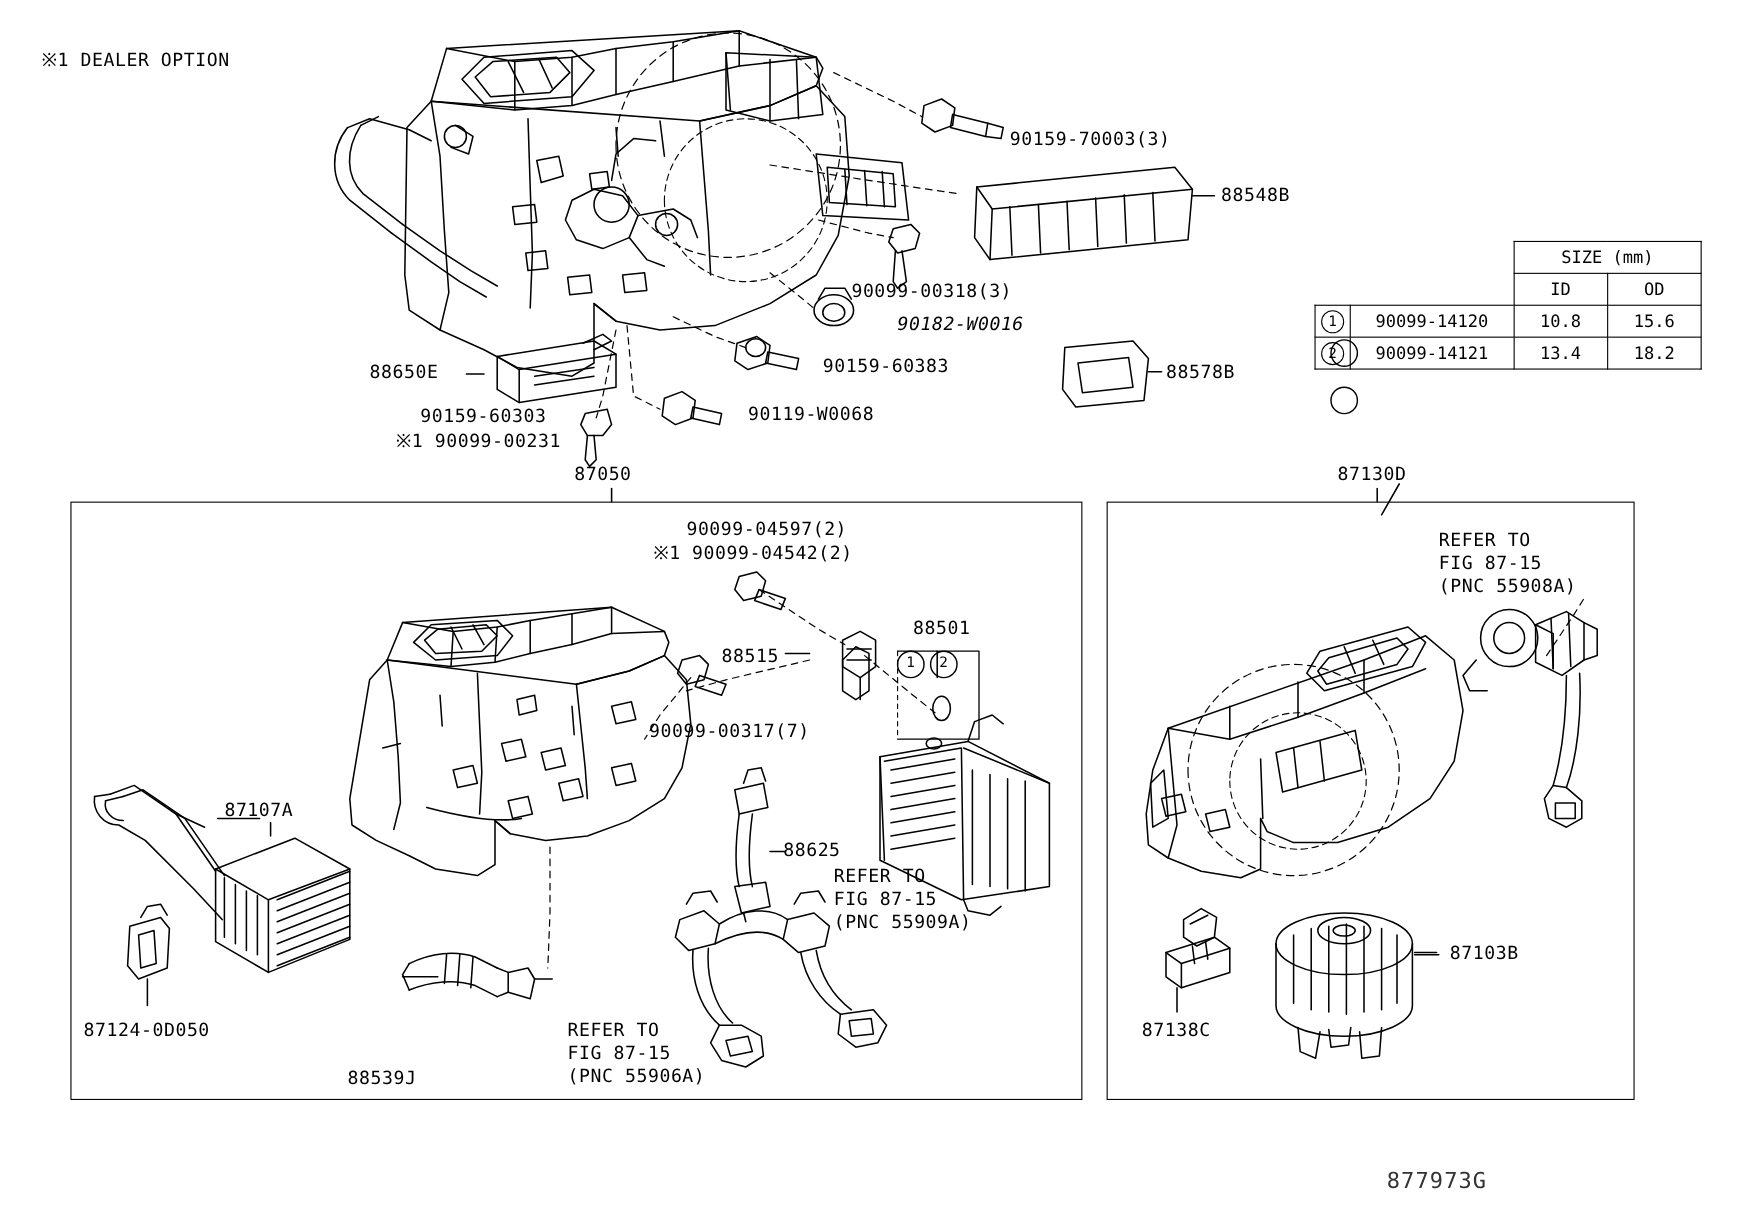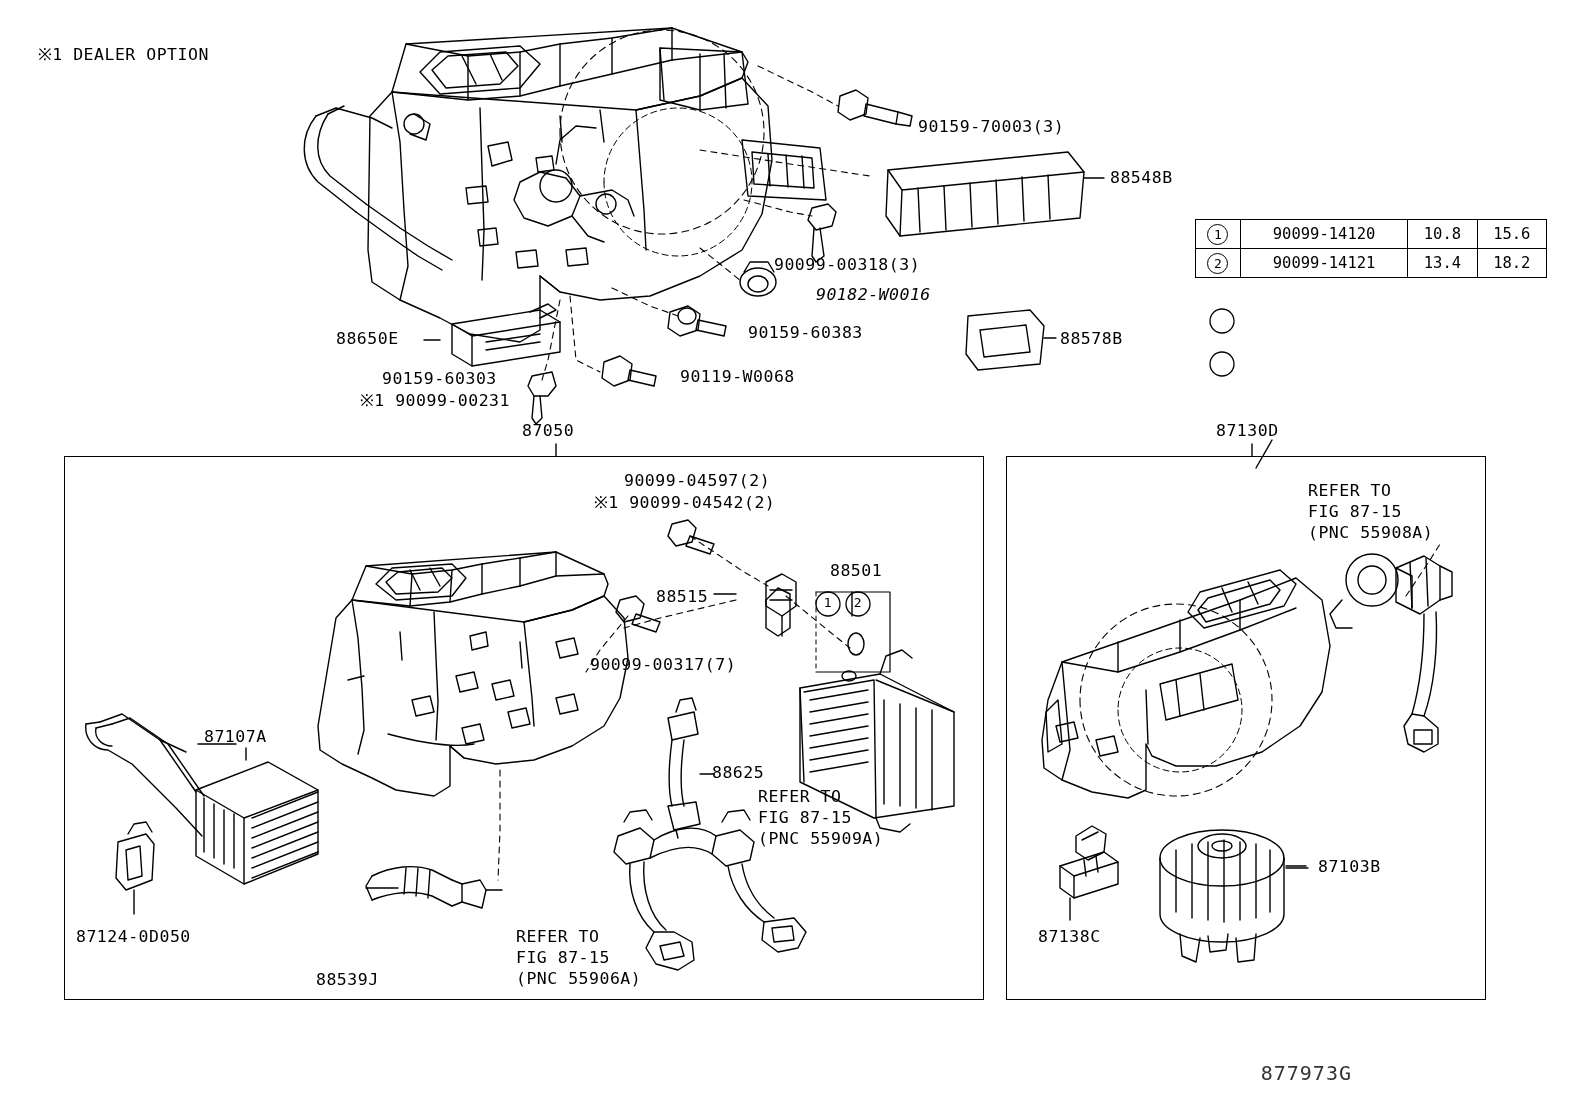--- a/index.html
+++ b/index.html
@@ -420,20 +420,31 @@
   <div class="lbl" style="left:816px; top:284px;font-style:italic;">90182-W0016</div>
   <div class="lbl" style="left:748px; top:322px;">90159-60383</div>
   <div class="lbl" style="left:1060px; top:328px;">88578B</div>
   <div class="lbl" style="left:336px; top:328px;">88650E</div>
   <div class="lbl" style="left:382px; top:368px;">90159-60303</div>
   <div class="lbl" style="left:360px; top:390px;">※1 90099-00231</div>
   <div class="lbl" style="left:680px; top:366px;">90119-W0068</div>
 
   <table class="size-table">
     <tbody>
+        <tr>
+      <td class="nohead" style="width:24px;"></td>
+      <td class="nohead" style="width:140px;"></td>
+      <td colspan="2">SIZE (mm)</td>
+    </tr>
+    <tr>
+      <td class="nohead"></td>
+      <td class="nohead"></td>
+      <td>ID</td>
+      <td>OD</td>
+    </tr>
     <tr>
       <td><span class="circ">1</span></td>
       <td>90099-14120</td>
       <td>10.8</td>
       <td>15.6</td>
     </tr>
     <tr>
       <td><span class="circ">2</span></td>
       <td>90099-14121</td>
       <td>13.4</td>

